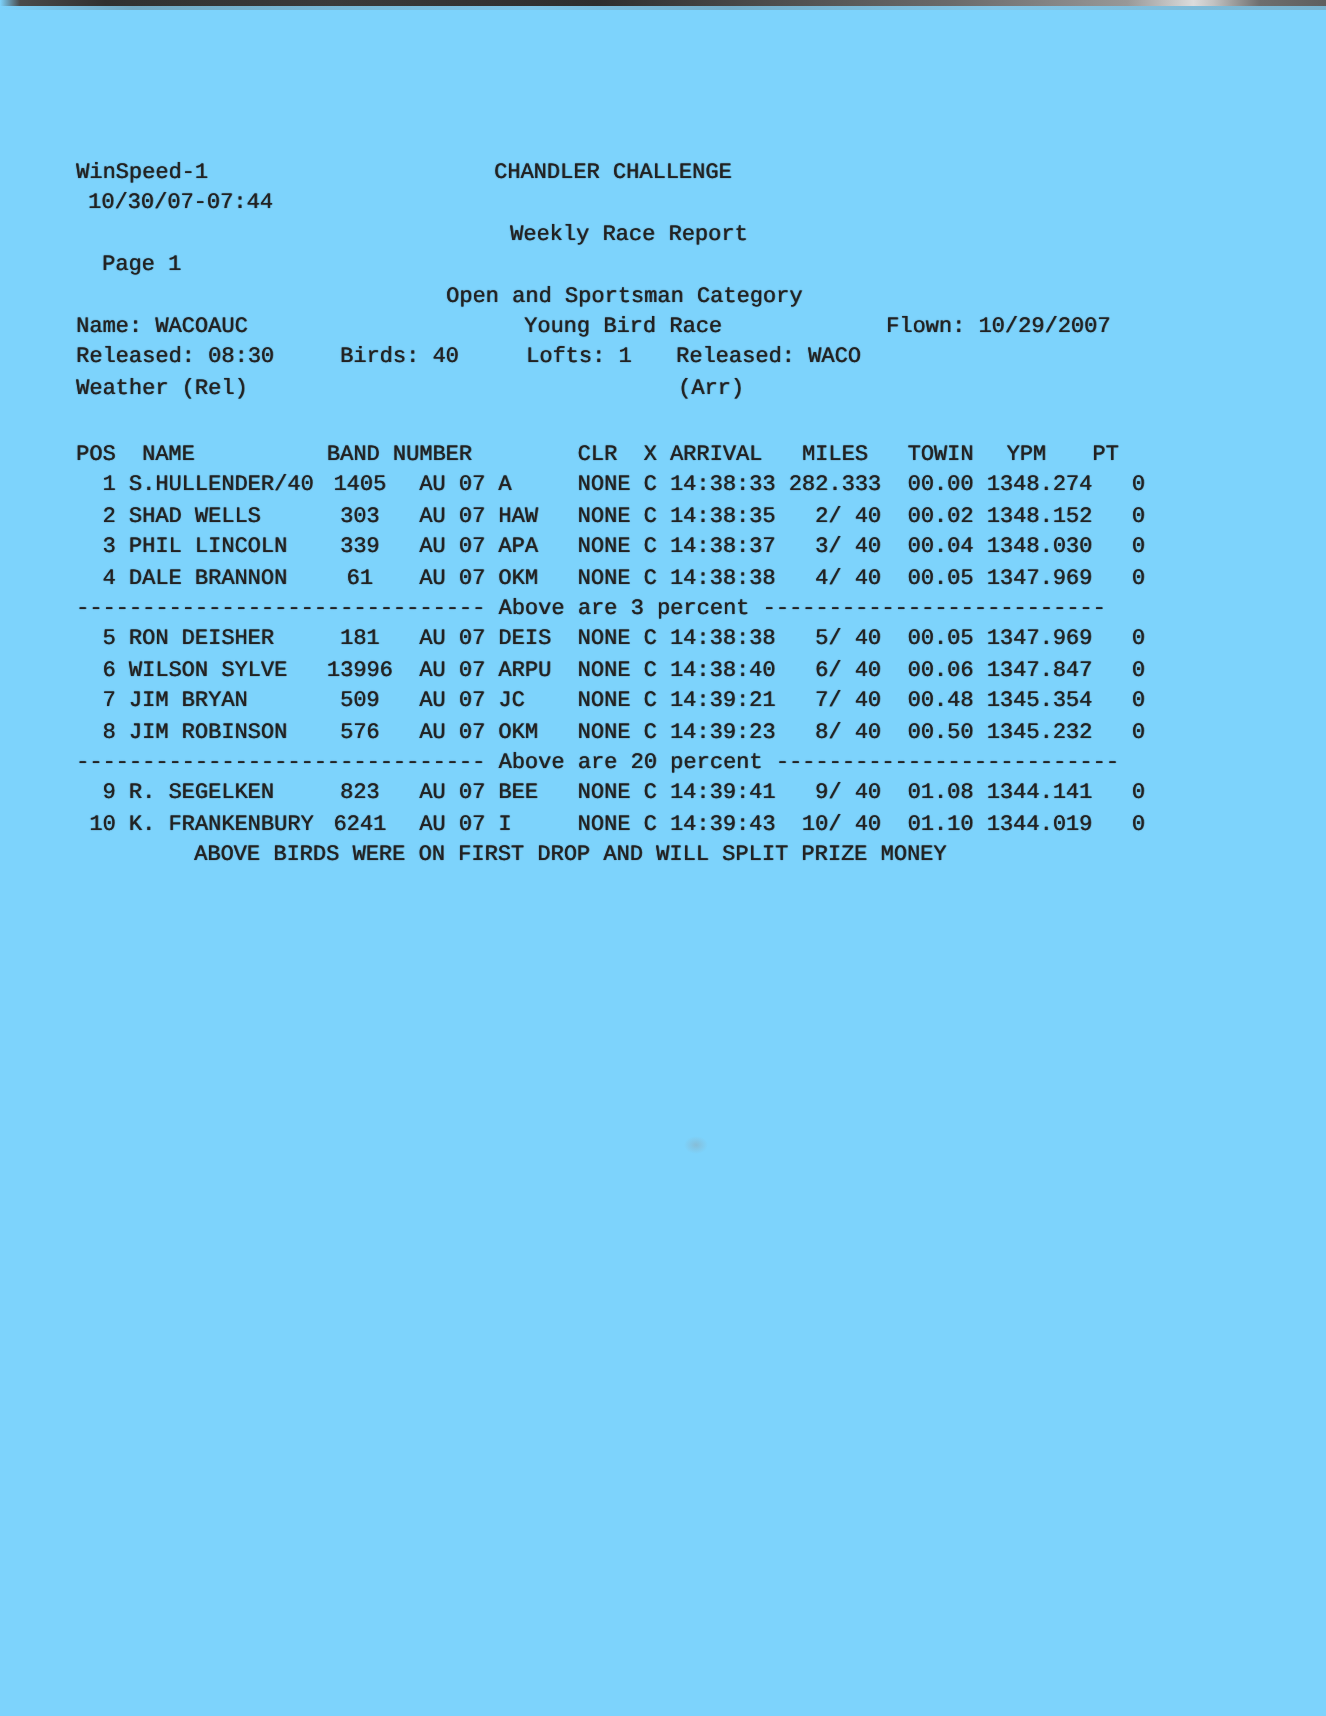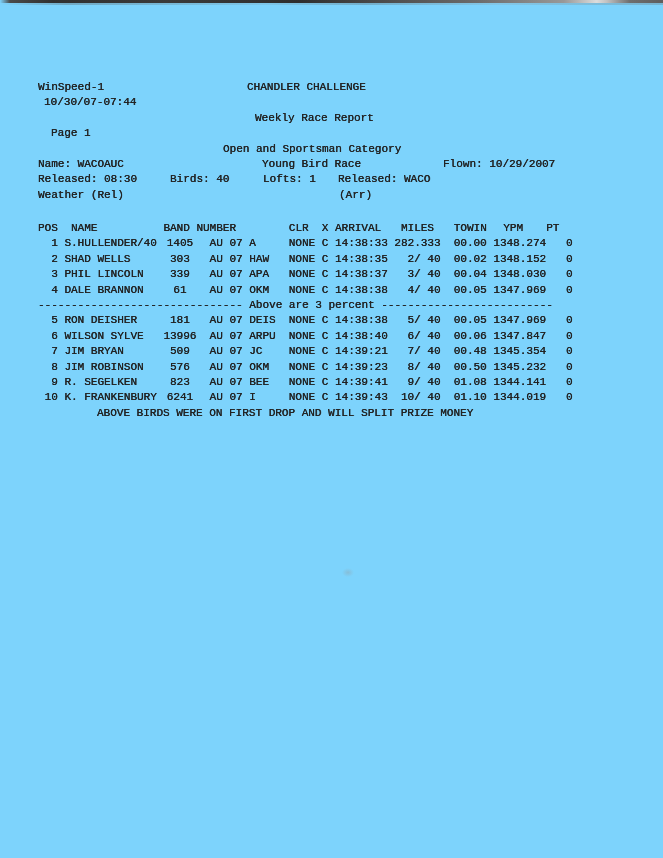--- a/index.html
+++ b/index.html
@@ -196,20 +196,21 @@
       <span class="c assoc">AU 07 OKM</span>
       <span class="c clr">NONE</span>
       <span class="c x">C</span>
       <span class="c arr">14:39:23</span>
       <span class="c miles">8/ 40</span>
       <span class="c towin">00.50</span>
       <span class="c ypm">1345.232</span>
       <span class="c pt">0</span>
     </div>
 
+    <div class="seprow">------------------------------- Above are 20 percent --------------------------</div>
 
     <div class="row">
       <span class="c pos">9</span>
       <span class="c name">R. SEGELKEN</span>
       <span class="c band">823</span>
       <span class="c assoc">AU 07 BEE</span>
       <span class="c clr">NONE</span>
       <span class="c x">C</span>
       <span class="c arr">14:39:41</span>
       <span class="c miles">9/ 40</span>

